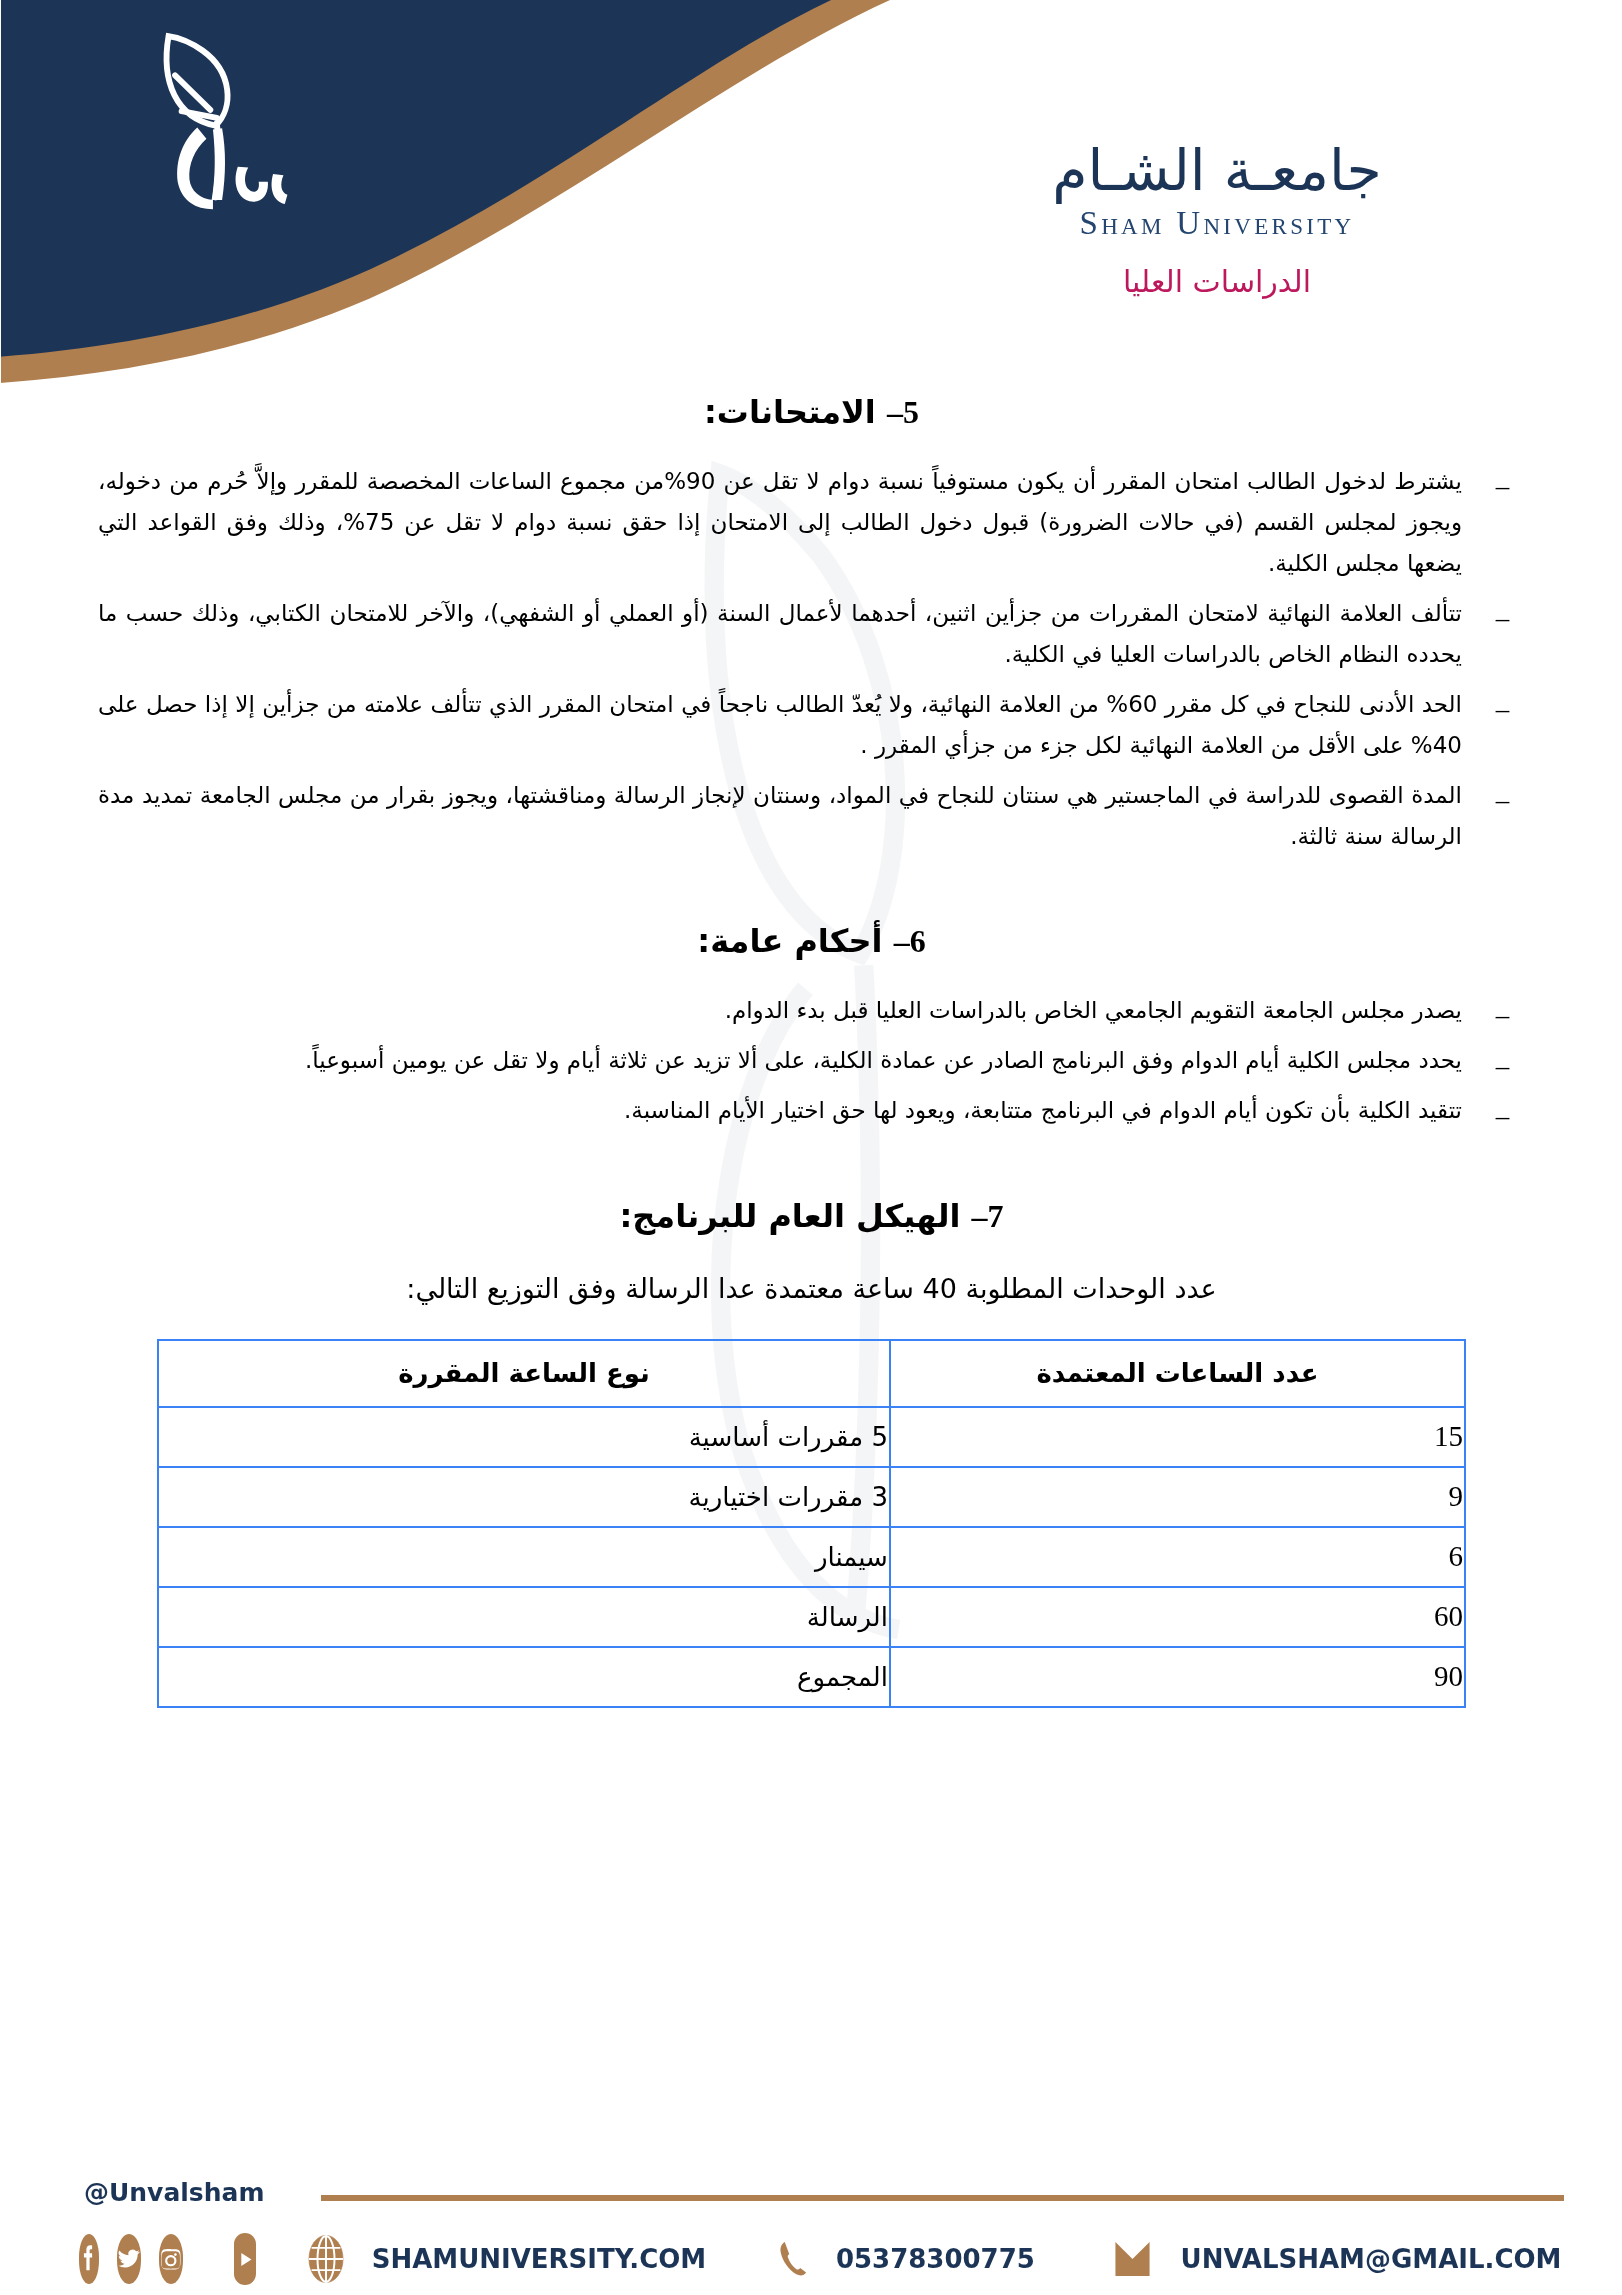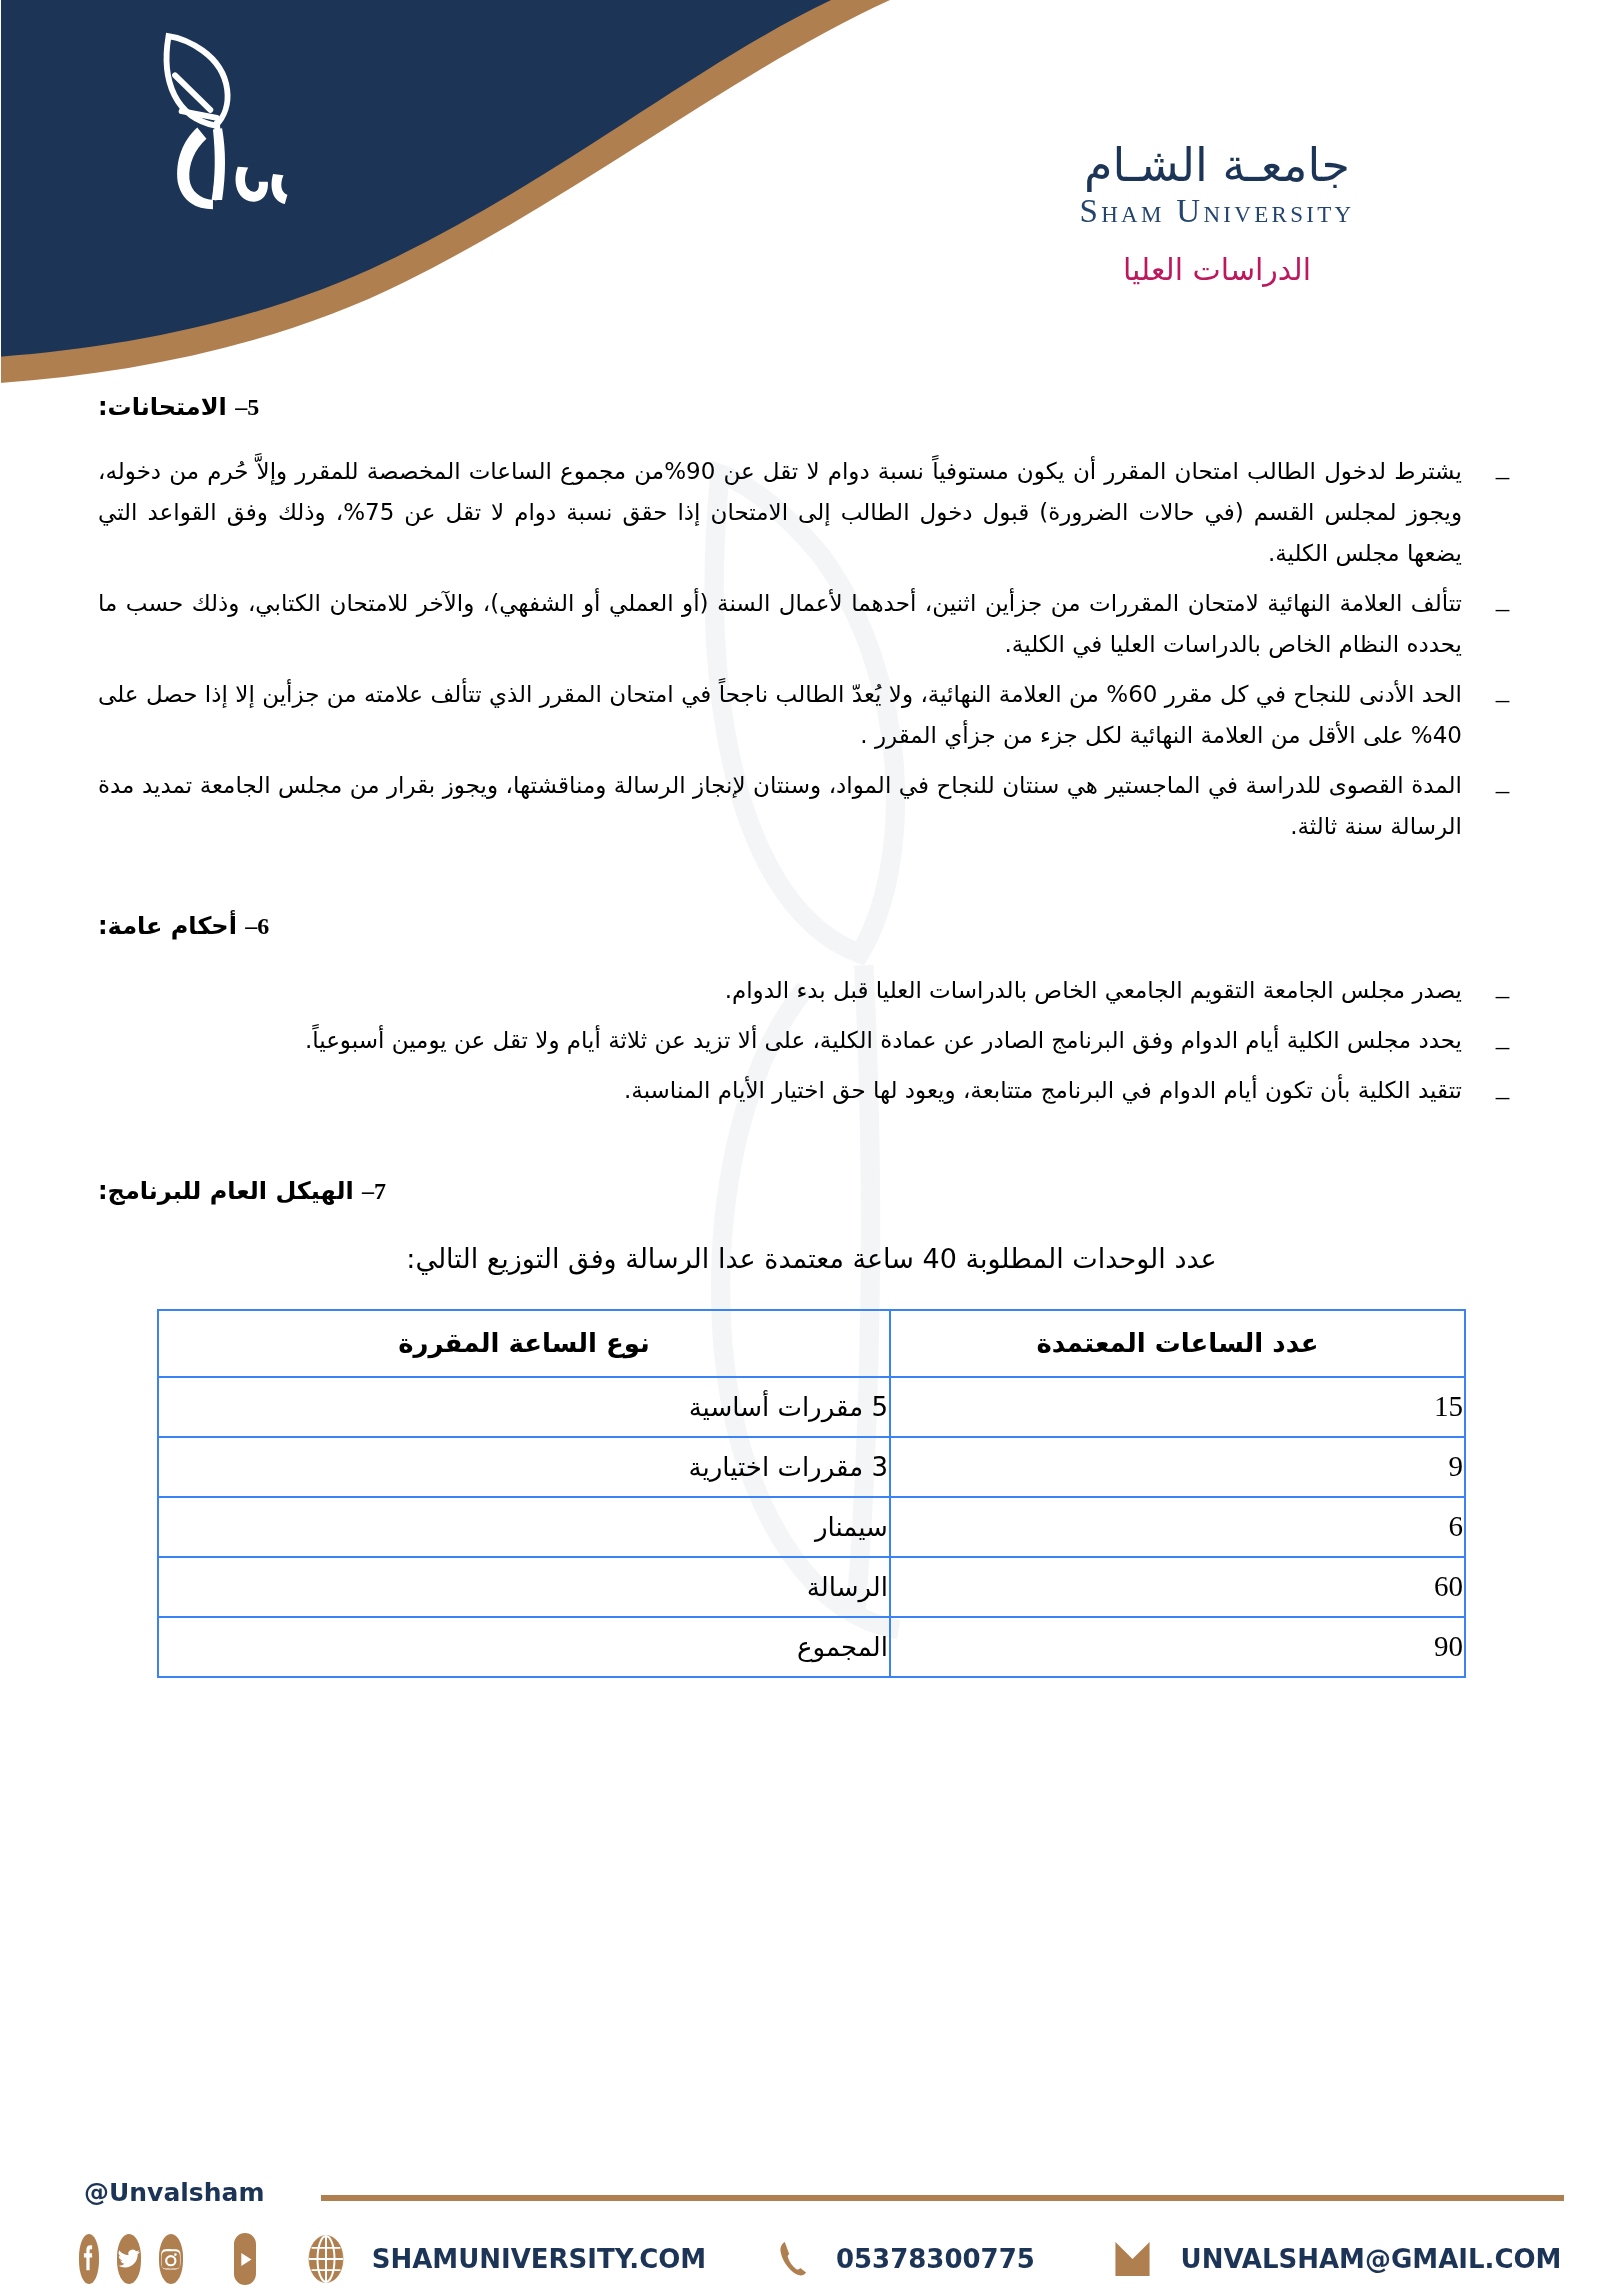--- a/index.html
+++ b/index.html
@@ -18,43 +18,43 @@
     position:absolute;top:13px;left:98px;width:209px;height:203px;
   }
   .logo-mark svg{width:100%;height:100%;}
 
   .brand{
     position:absolute;right:79px;top:141px;width:654px;
     text-align:center;direction:rtl;
   }
   .brand-ar{
     font-family:"DejaVu Sans","Liberation Sans",sans-serif;
-    font-size:46px;color:#1c3557;letter-spacing:1.3px;line-height:1.05;
+    font-size:57px;color:#1c3557;letter-spacing:1.3px;line-height:1.05;
     font-weight:400;
   }
   .brand-en{
     font-family:"Liberation Serif",serif;
     font-size:33px;color:#23456f;letter-spacing:3.3px;
     margin-top:3.9px;font-variant:small-caps;
   }
   .brand-sub{
     font-family:"DejaVu Sans","Liberation Sans",sans-serif;
     font-size:30px;color:#be185d;line-height:1.35;margin-top:20px;
   }
 
   
   .content{
     position:absolute;top:393px;right:0;left:0;
     padding:0 98px 0 98px;
     direction:rtl;
   }
   .sec-head{
     font-family:"DejaVu Sans","Liberation Sans",sans-serif;
-    font-weight:bold;font-size:24px;color:#000;
-    text-align:left;margin:0 0 30px 0;
+    font-weight:bold;font-size:32px;color:#000;
+    text-align:center;margin:0 0 30px 0;
   }
   .sec-head .num{font-family:"Liberation Serif",serif;}
 
   ul.bullets{list-style:none;margin:0;padding:0;}
   ul.bullets li{
     position:relative;
     font-family:"DejaVu Sans","Liberation Sans",sans-serif;
     font-size:23px;line-height:1.78;color:#000;
     text-align:justify;text-align-last:right;
     padding-right:63px;margin-bottom:9.2px;

